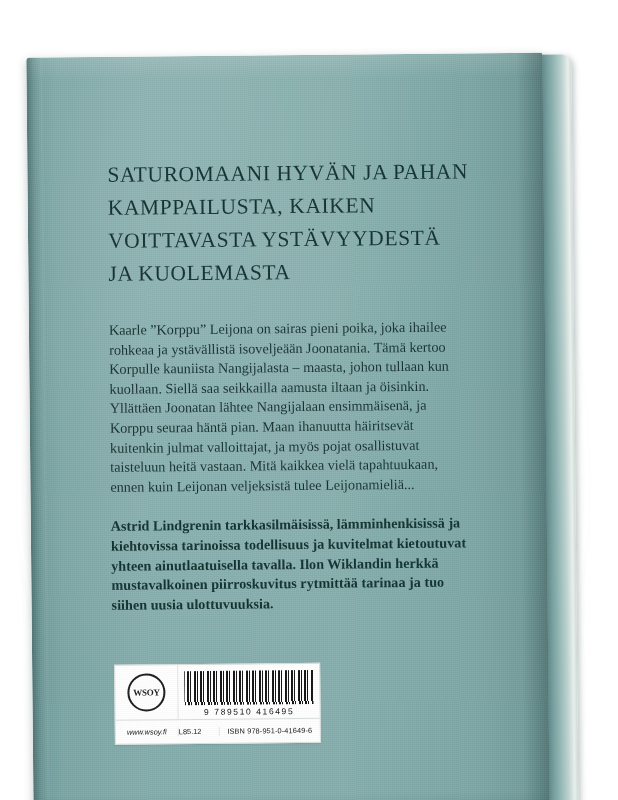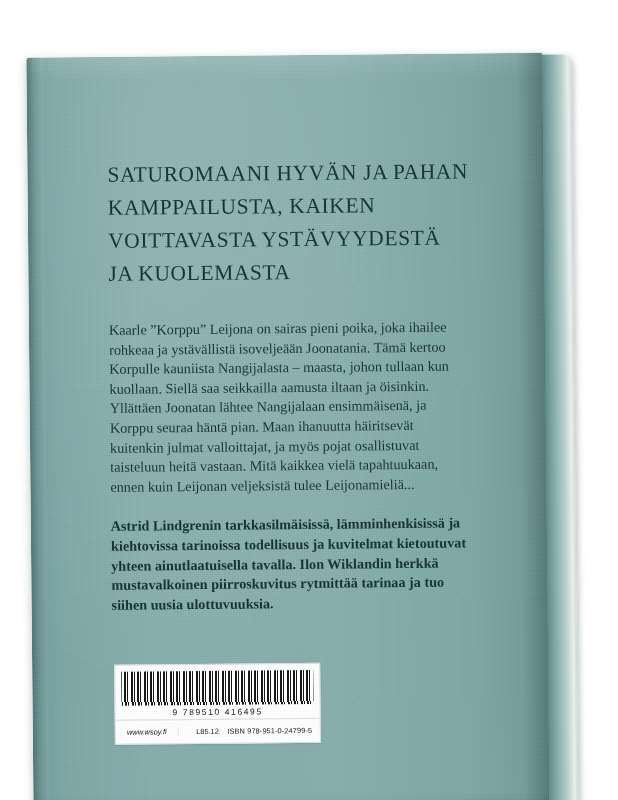--- a/index.html
+++ b/index.html
@@ -232,21 +232,21 @@
   }
   .bc-web {
     width: 62px;
     text-align: center;
     border-right: 1px solid #e2e7e5;
     line-height: 9px;
     font-style: italic;
   }
   .bc-class {
     width: 40px;
-    text-align: right;
+    text-align: left;
     border-right: 1px solid #e2e7e5;
   }
   .bc-isbn {
     flex: 1;
     text-align: center;
     letter-spacing: 0.1px;
   }
 </style>
 </head>
 <body>
@@ -275,27 +275,30 @@
 
         <div class="blurb">
           <p>Kaarle ”Korppu” Leijona on sairas pieni poika, joka ihailee rohkeaa ja ystävällistä isoveljeään Joonatania. Tämä kertoo Korpulle kauniista Nangijalasta – maasta, johon tullaan kun kuollaan. Siellä saa seikkailla aamusta iltaan ja öisinkin. Yllättäen Joonatan lähtee Nangijalaan ensimmäisenä, ja Korppu seuraa häntä pian. Maan ihanuutta häiritsevät kuitenkin julmat valloittajat, ja myös pojat osallistuvat taisteluun heitä vastaan. Mitä kaikkea vielä tapahtuukaan, ennen kuin Leijonan veljeksistä tulee Leijonamieliä...</p>
         </div>
 
         <div class="blurb-bold">Astrid Lindgrenin tarkkasilmäisissä, lämminhenkisissä ja kiehtovissa tarinoissa todellisuus ja kuvitelmat kietoutuvat yhteen ainutlaatuisella tavalla. Ilon Wiklandin herkkä mustavalkoinen piirroskuvitus rytmittää tarinaa ja tuo siihen uusia ulottuvuuksia.</div>
       </div>
 
       <div class="barcode-block">
         <div class="bc-top">
+          <div class="bc-logo">
+            <div class="bc-logo-mark">WSOY</div>
+          </div>
           <div class="bc-bars">
             <div class="bars"></div>
             <div class="bc-digits">9 789510 416495</div>
           </div>
         </div>
         <div class="bc-bottom">
           <div class="bc-web">www.wsoy.fi</div>
           <div class="bc-class">L85.12</div>
-          <div class="bc-isbn">ISBN 978-951-0-24799-5</div>
+          <div class="bc-isbn">ISBN 978-951-0-41649-6</div>
         </div>
       </div>
 
     </div>
   </div>
 </div>
 
 </body></html>

